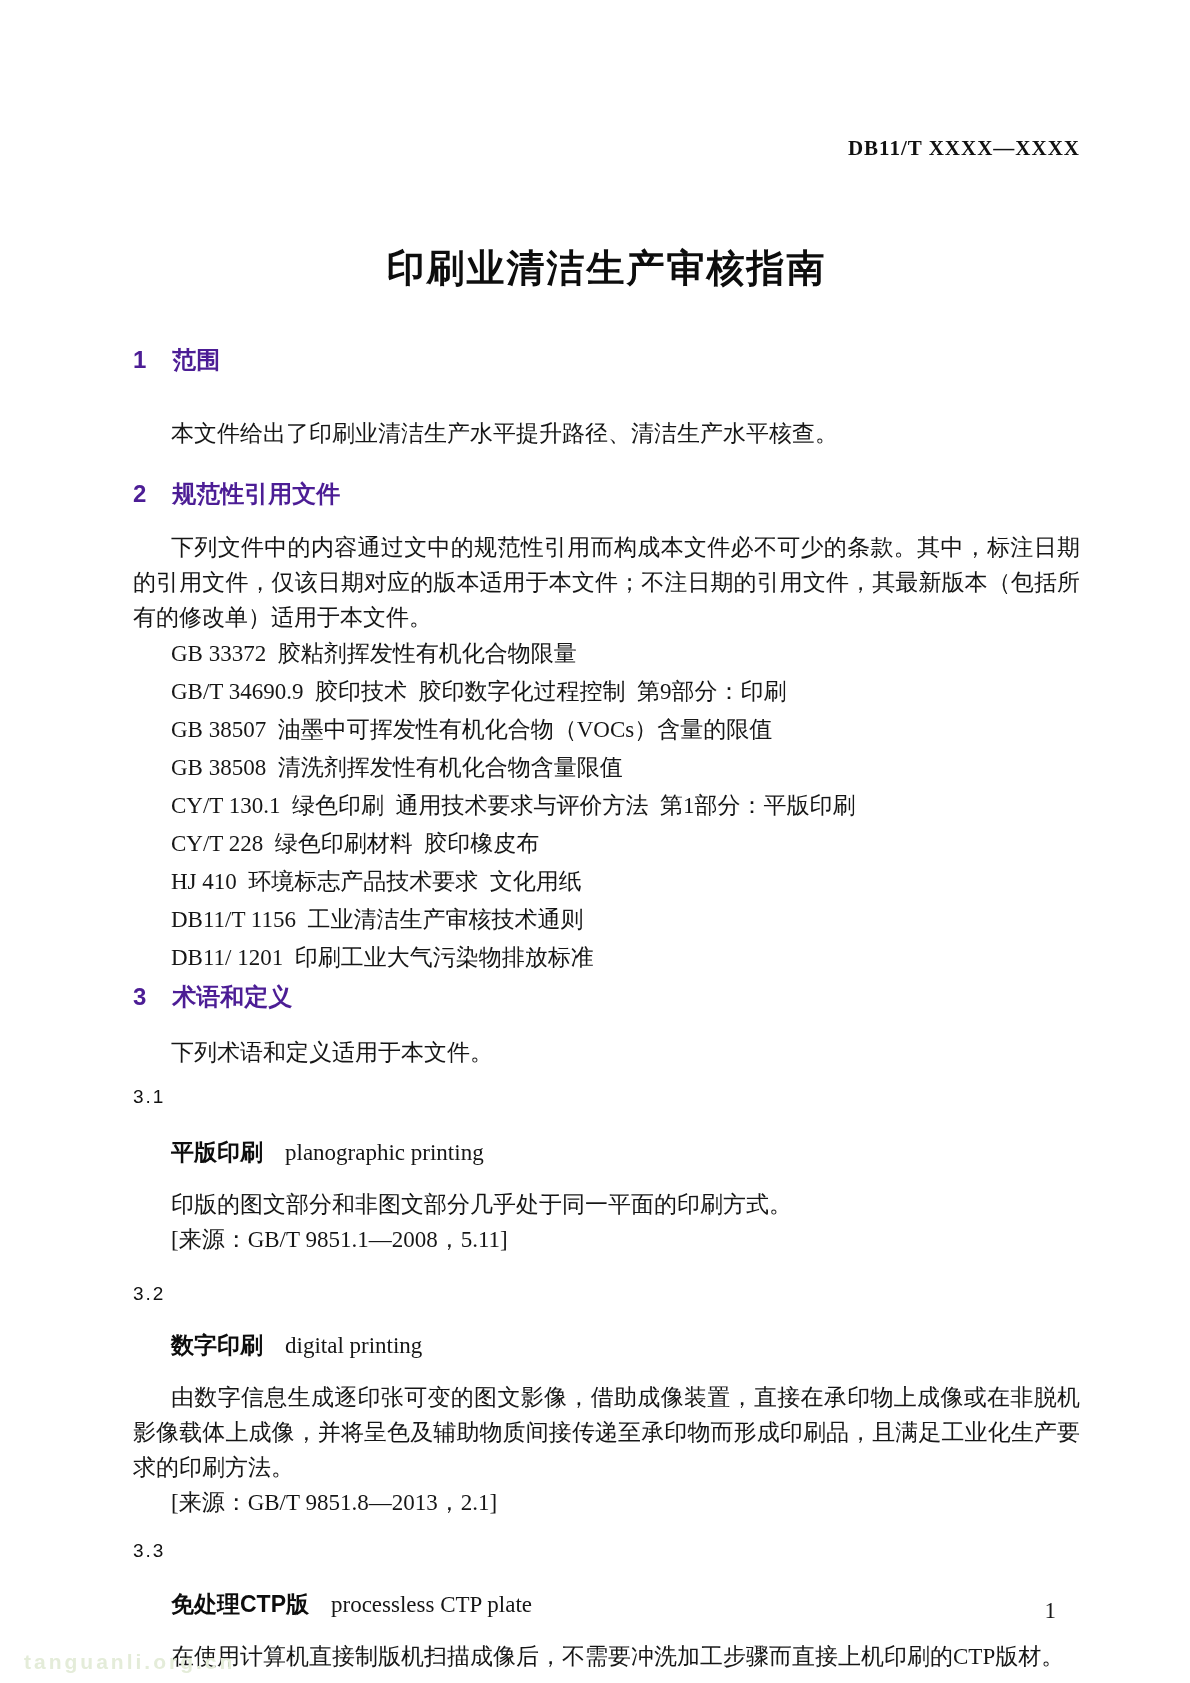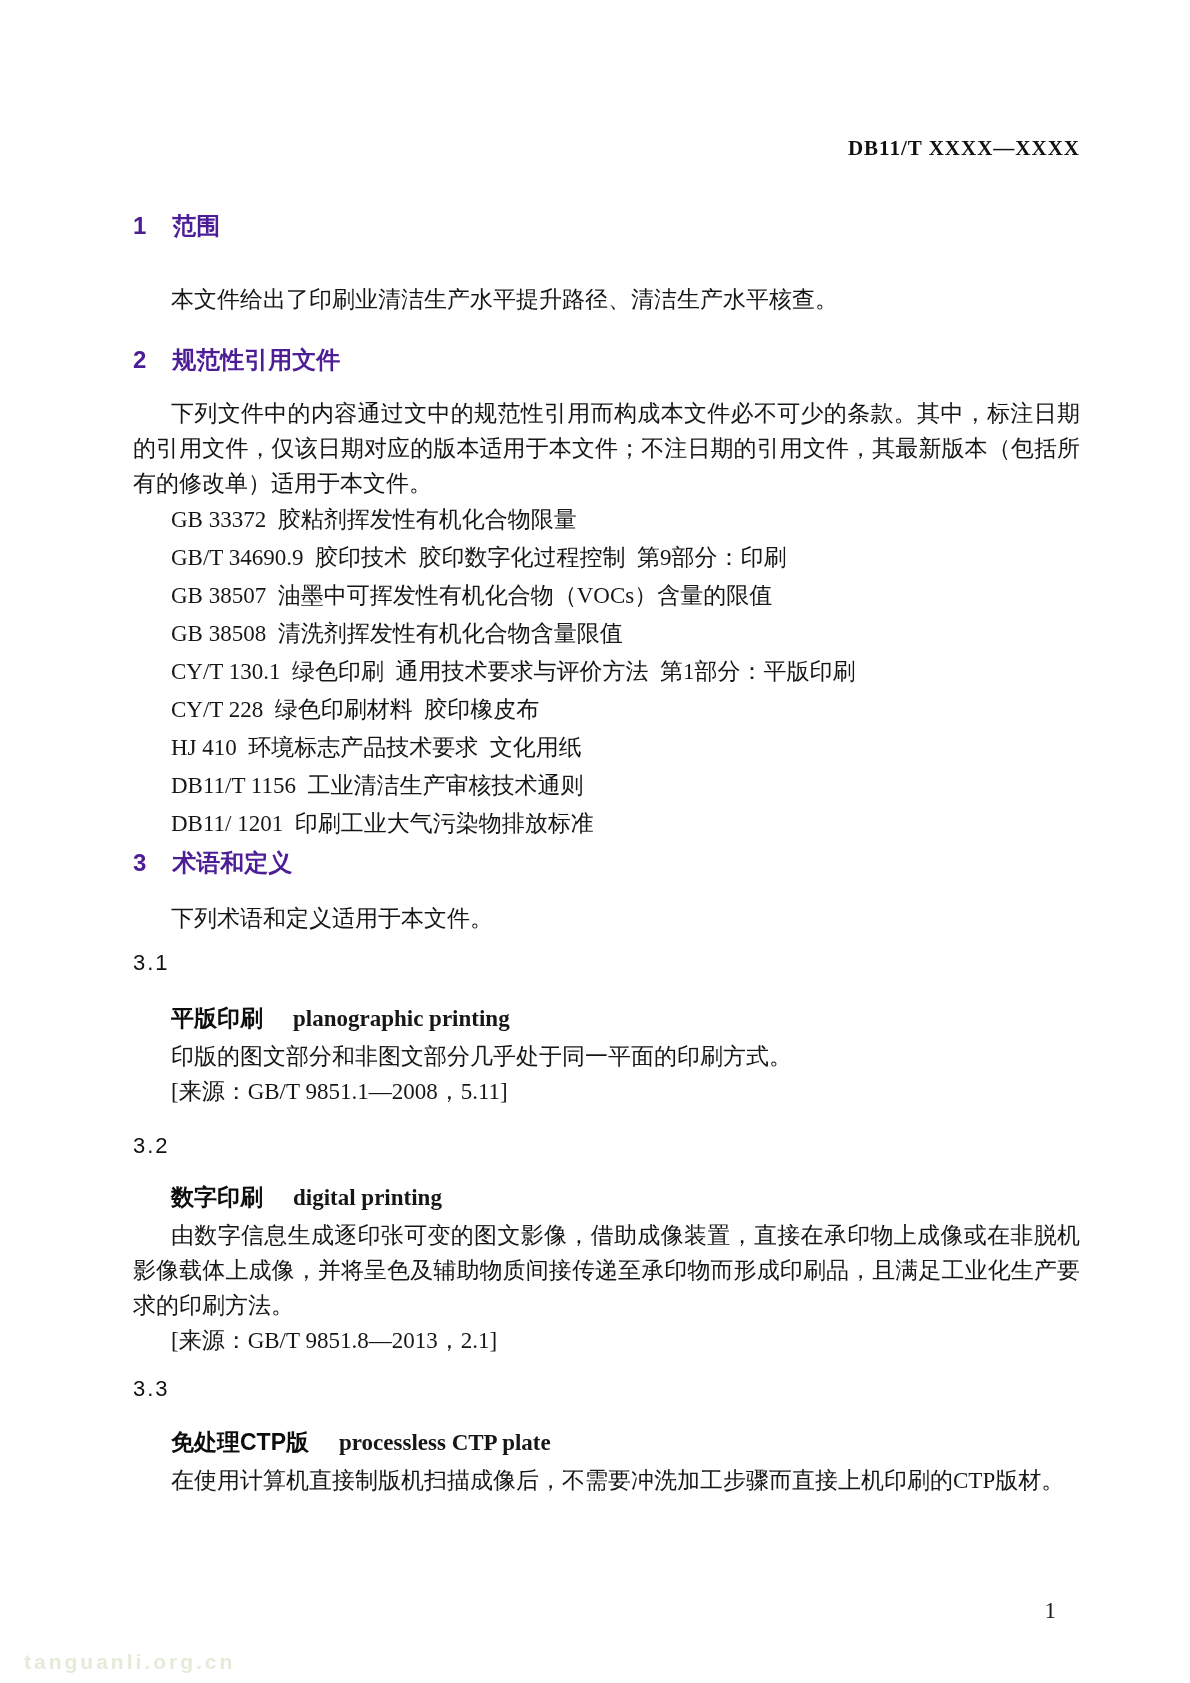--- a/index.html
+++ b/index.html
@@ -61,46 +61,45 @@
   .ref-item {
     font-size: 23px;
     line-height: 38px;
     text-indent: 38px;
     white-space: pre-wrap;
     color: #161616;
   }
   .s3-intro { margin-top: 22px; }
   .term-id {
     font-family: "Liberation Sans", "DejaVu Sans", sans-serif;
-    font-size: 22px;
+    font-size: 19px;
     line-height: 26px;
     letter-spacing: 2px;
     color: #111;
   }
   .id-1 { margin-top: 14px; }
   .id-2 { margin-top: 24px; }
   .id-3 { margin-top: 18px; }
   .term-line { margin-left: 38px; line-height: 32px; }
   .t1 { margin-top: 26px; }
   .t2 { margin-top: 22px; }
   .t3 { margin-top: 24px; }
   .term-zh {
     font-family: "Liberation Sans", "DejaVu Sans", sans-serif;
     font-weight: 700;
     font-size: 23px;
     color: #0d0d0d;
   }
   .term-en {
     font-size: 23px;
-    margin-left: 30px;
+    margin-left: 22px;
     color: #161616;
-    font-weight: bold;
   }
   .term-def {
-    margin-top: 2px;
+    margin-top: 16px;
     font-size: 23px;
     line-height: 35px;
     text-indent: 38px;
     text-align: justify;
   }
   .term-source {
     font-size: 23px;
     line-height: 35px;
     margin-left: 38px;
   }
@@ -123,20 +122,21 @@
   }
 </style>
 </head>
 <body>
 
 <div class="page">
   <div class="content">
 
     <div class="doc-code">DB11/T XXXX—XXXX</div>
 
+    <div class="doc-title">印刷业清洁生产审核指南</div>
 
     <div class="section-heading">
       <span class="sec-num">1</span><span class="sec-title">范围</span>
     </div>
     <p class="body-para p-first">本文件给出了印刷业清洁生产水平提升路径、清洁生产水平核查。</p>
 
     <div class="section-heading h2">
       <span class="sec-num">2</span><span class="sec-title">规范性引用文件</span>
     </div>
     <p class="body-para intro2">下列文件中的内容通过文中的规范性引用而构成本文件必不可少的条款。其中，标注日期的引用文件，仅该日期对应的版本适用于本文件；不注日期的引用文件，其最新版本（包括所有的修改单）适用于本文件。</p>

